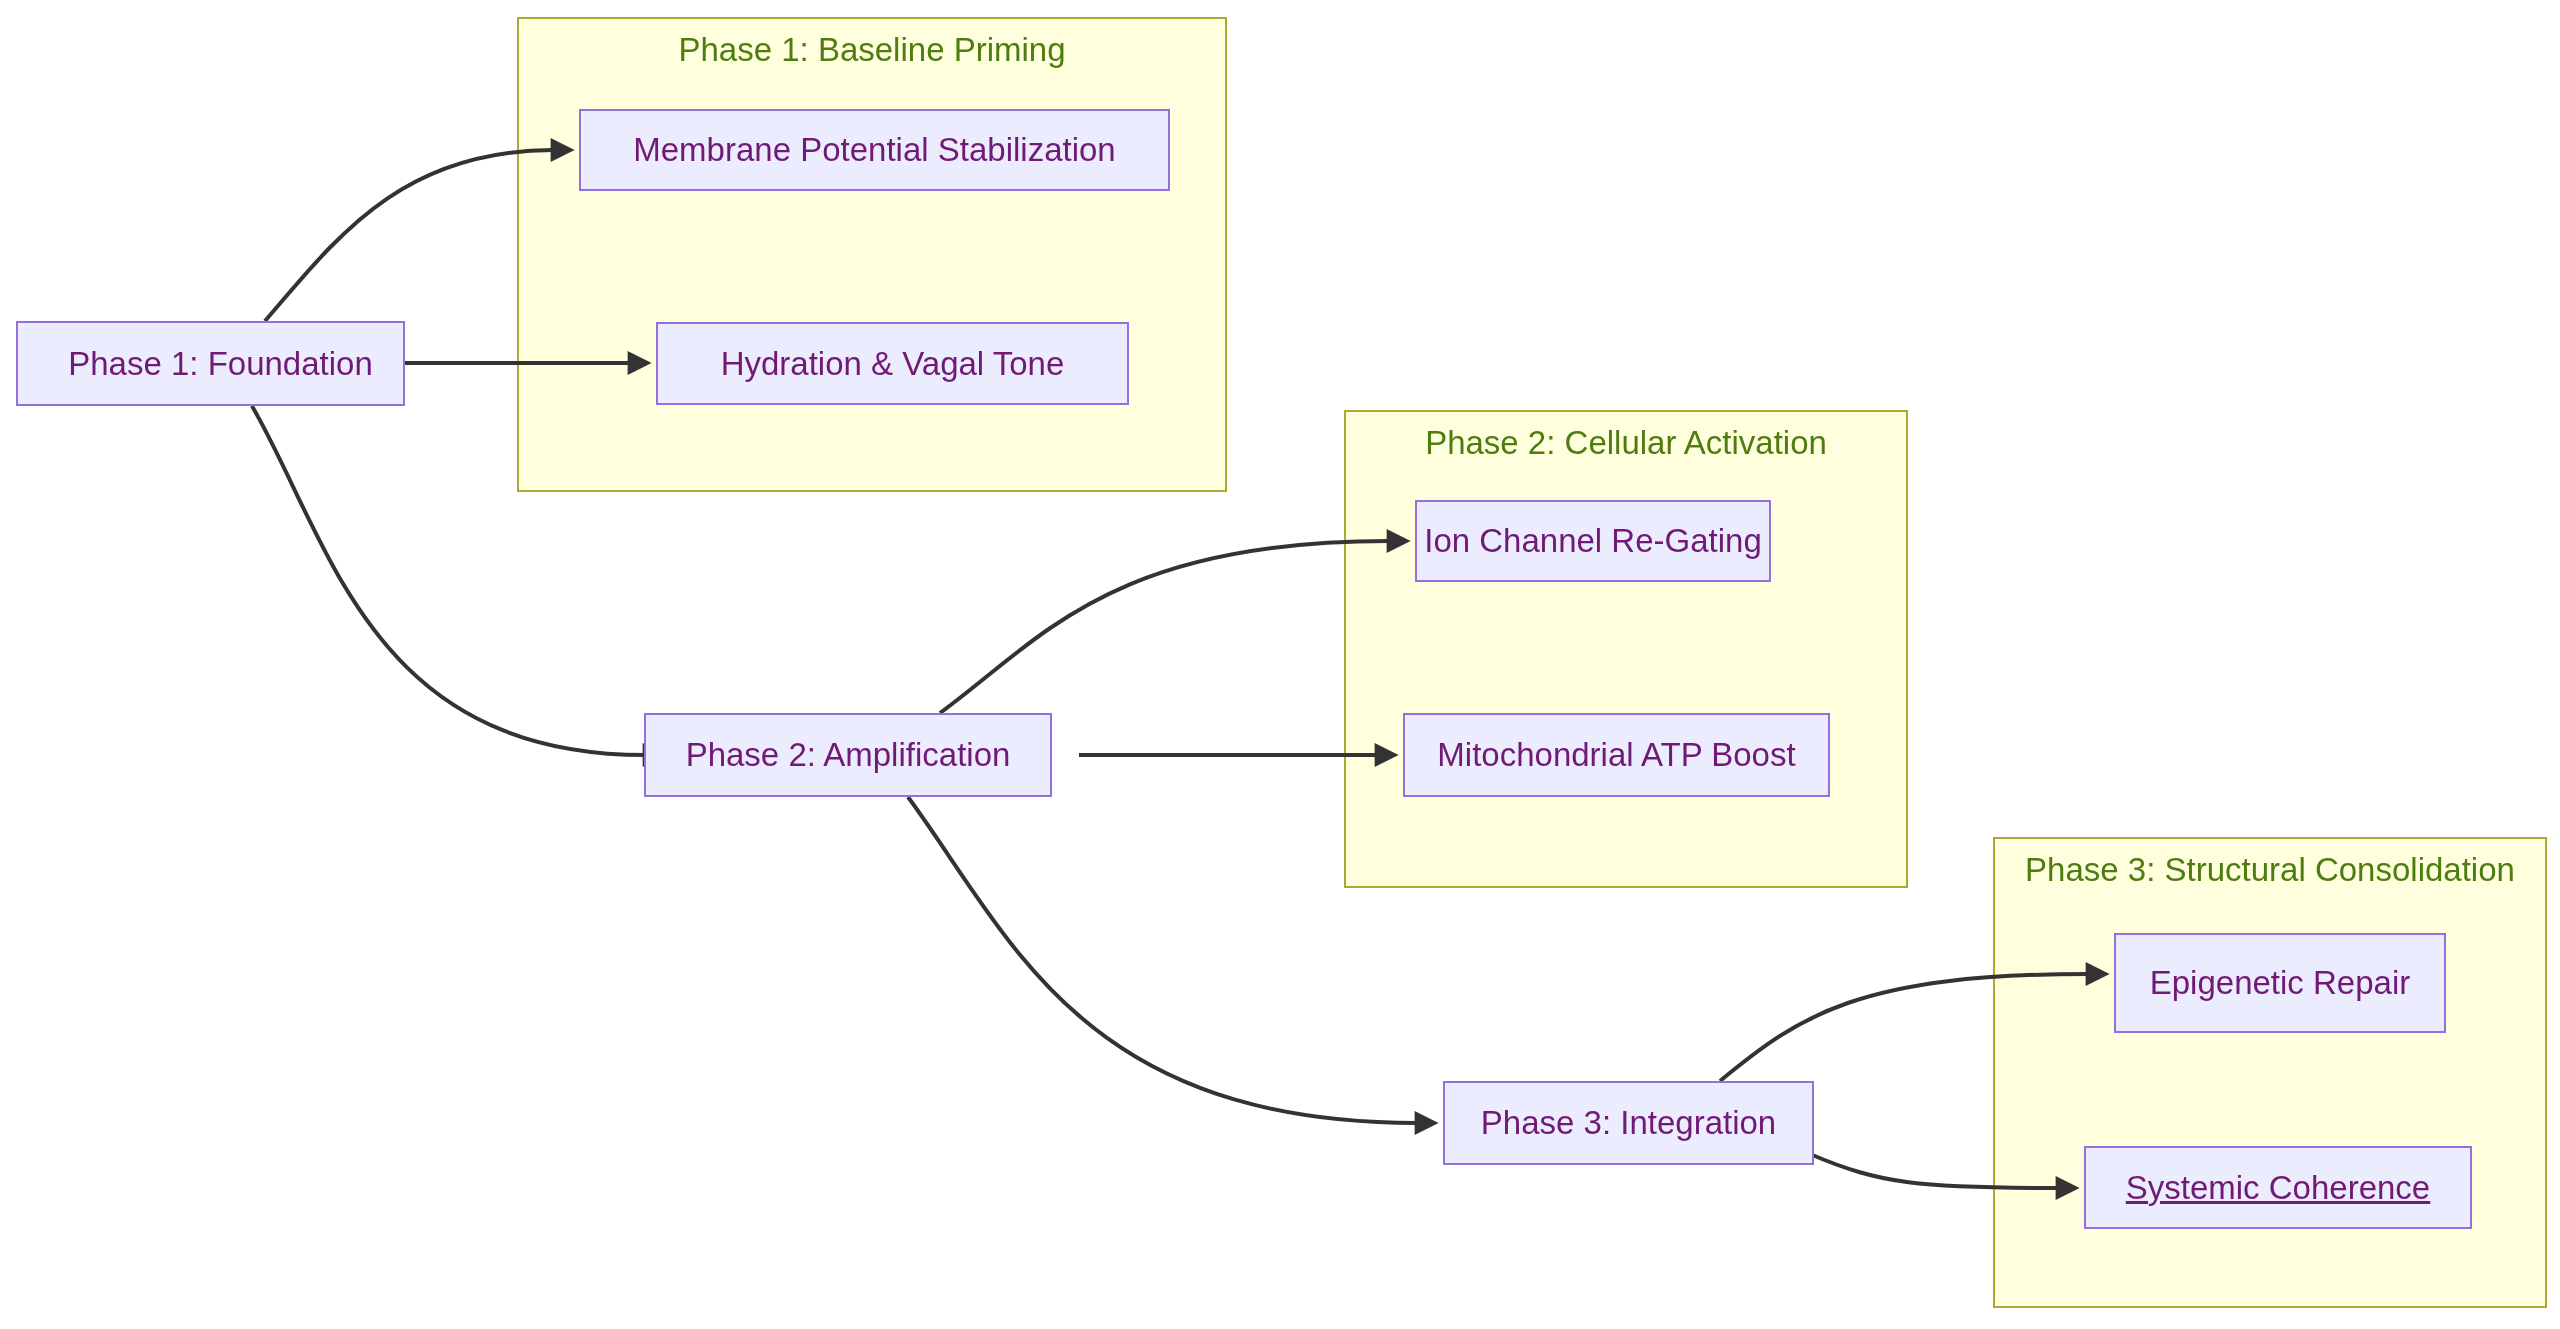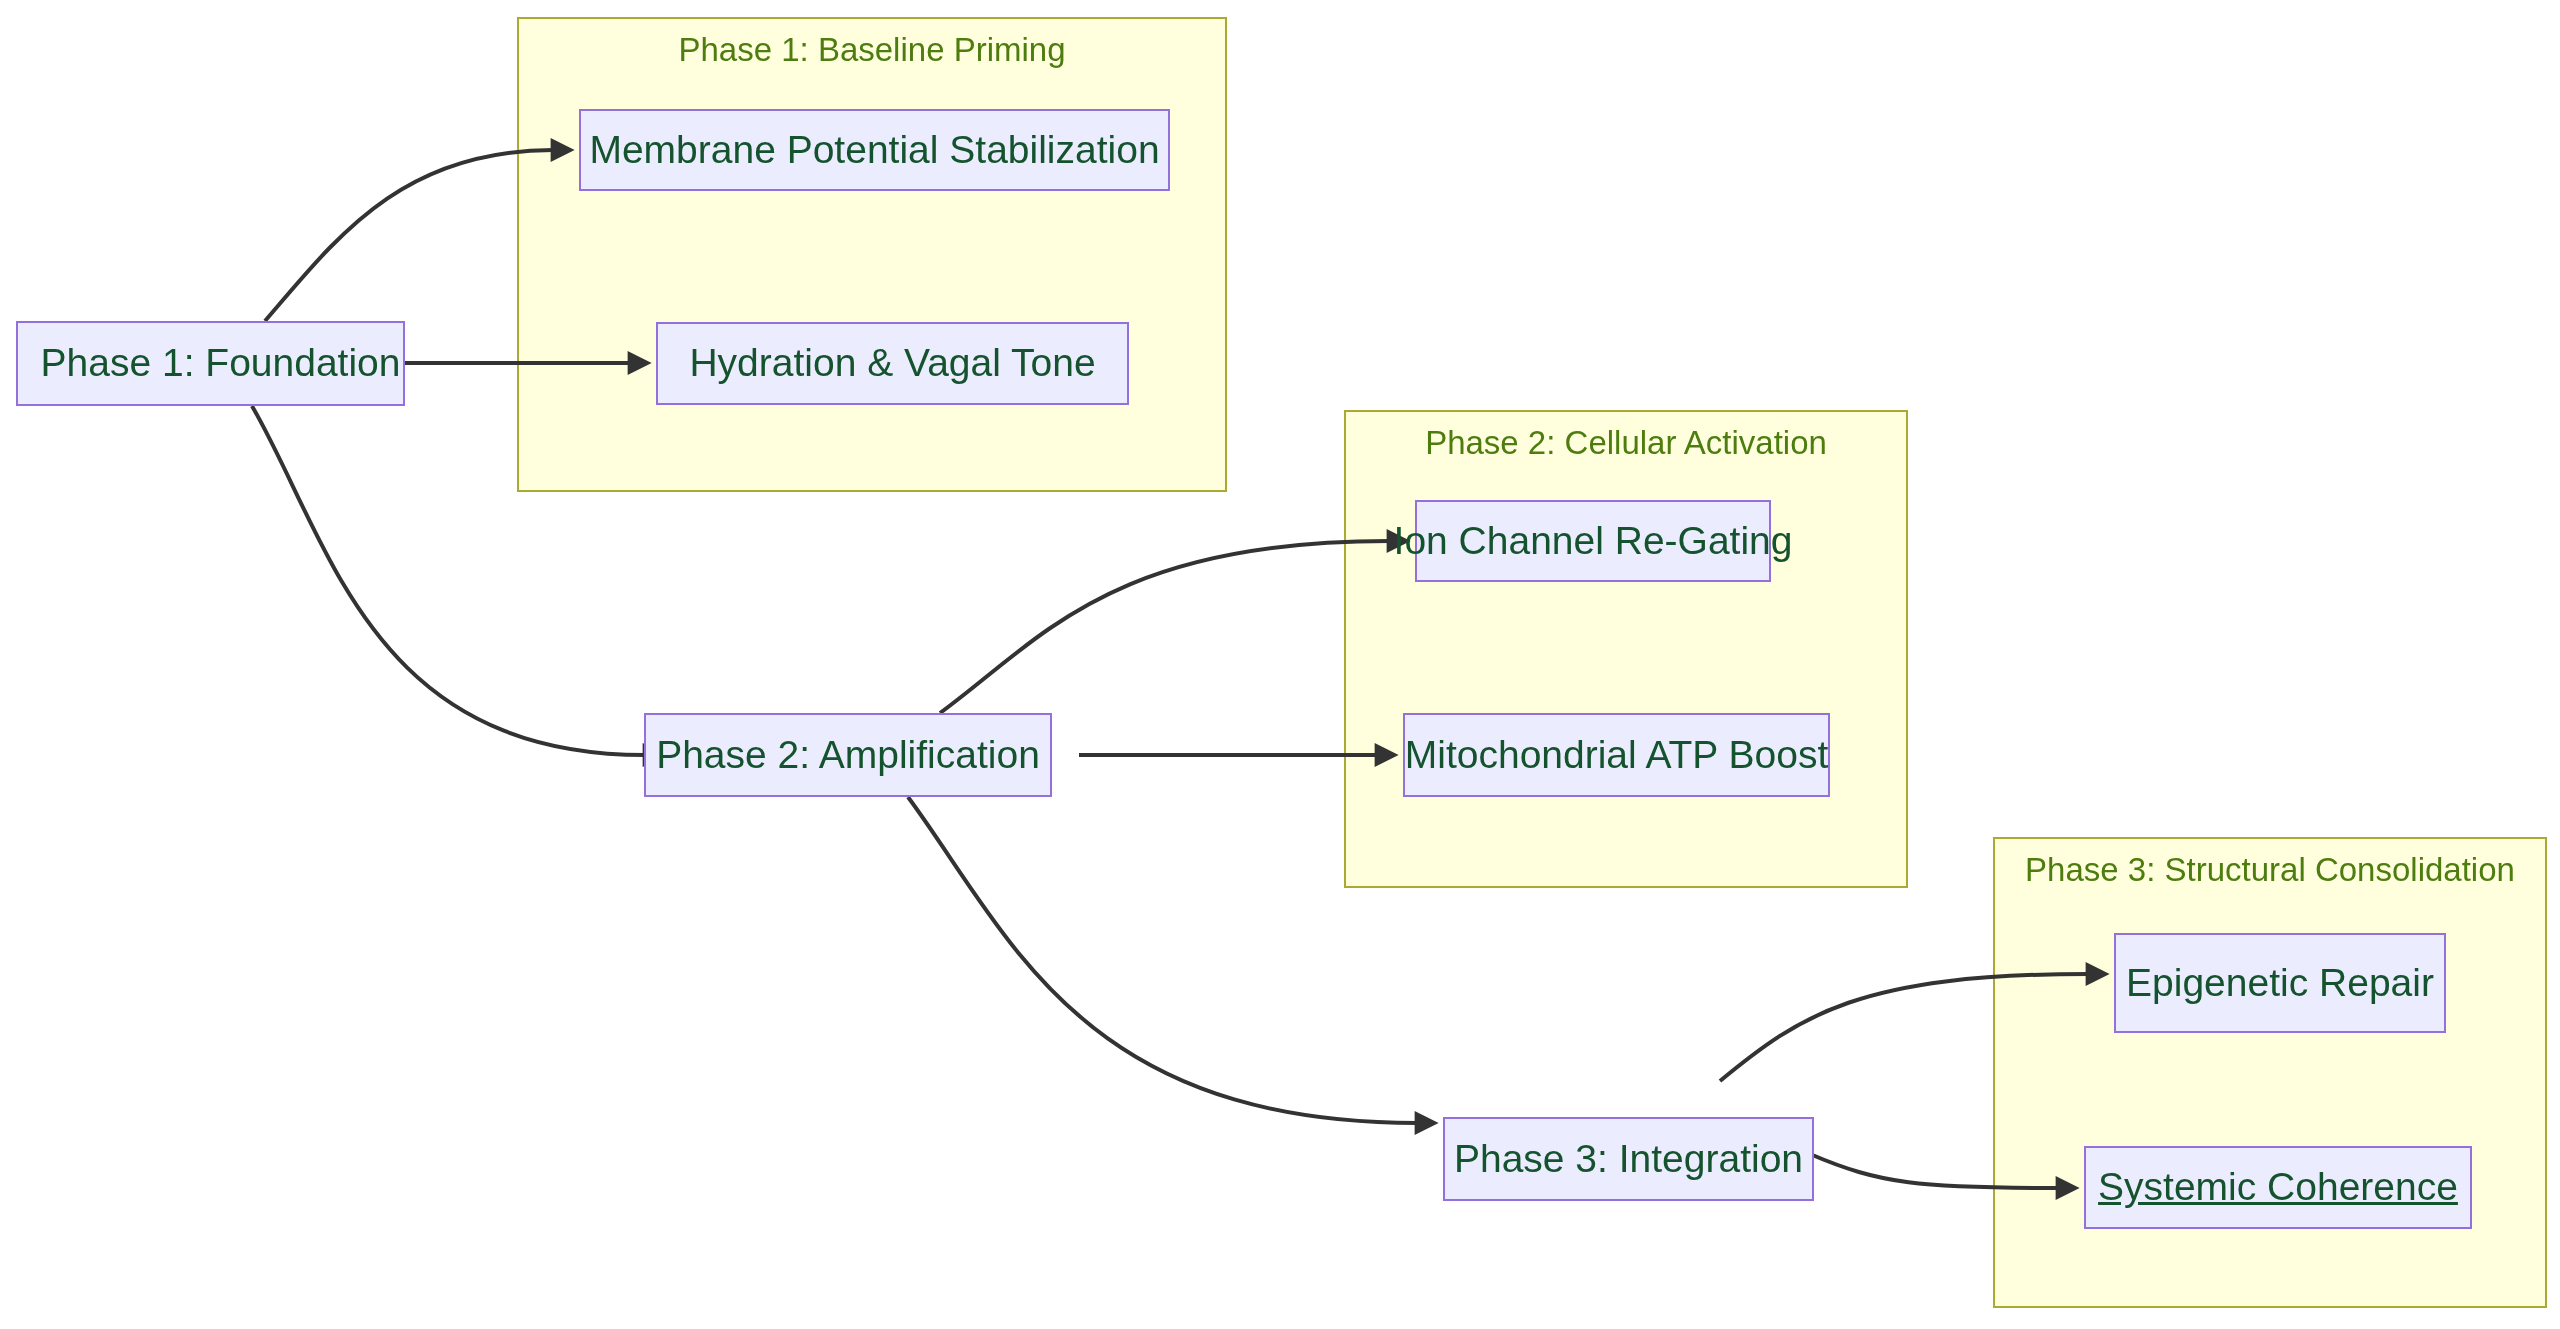--- a/index.html
+++ b/index.html
@@ -25,22 +25,22 @@
     text-align: center;
     font-size: 33px;
     line-height: 1.2;
     color: #4d7c0f;
     white-space: nowrap;
   }
   .node {
     position: absolute;
     background: #ececff;
     border: 2px solid #9370db;
-    color: #14532d;
-    font-size: 39px;
+    color: #701a75;
+    font-size: 33px;
     line-height: 1.15;
     display: flex;
     align-items: center;
     justify-content: center;
     text-align: center;
     white-space: nowrap;
   }
   svg.edge-layer {
     position: absolute;
     left: 0;
@@ -106,21 +106,21 @@
   </div>
 
   <div class="node" style="left:1415px; top:500px; width:356px; height:82px;">
     <span>Ion Channel Re-Gating</span>
   </div>
 
   <div class="node" style="left:1403px; top:713px; width:427px; height:84px;">
     <span>Mitochondrial ATP Boost</span>
   </div>
 
-  <div class="node" style="left:1443px; top:1081px; width:371px; height:84px;margin-top:36px;">
+  <div class="node" style="left:1443px; top:1081px; width:371px; height:84px;">
     <span>Phase 3: Integration</span>
   </div>
 
   <div class="node" style="left:2114px; top:933px; width:332px; height:100px;">
     <span>Epigenetic Repair</span>
   </div>
 
   <div class="node" style="left:2084px; top:1146px; width:388px; height:83px;text-decoration:underline;">
     <span>Systemic Coherence</span>
   </div>

